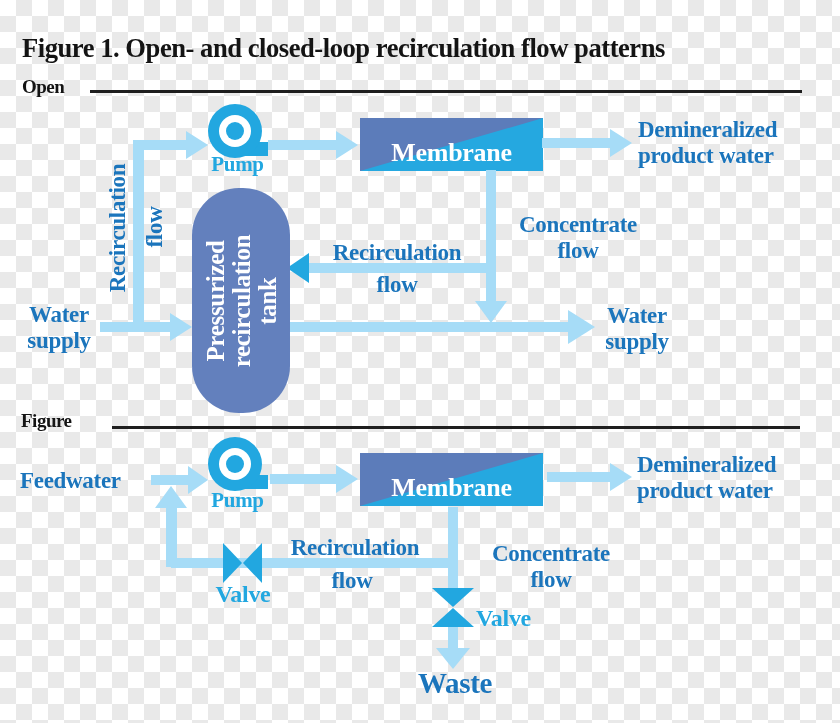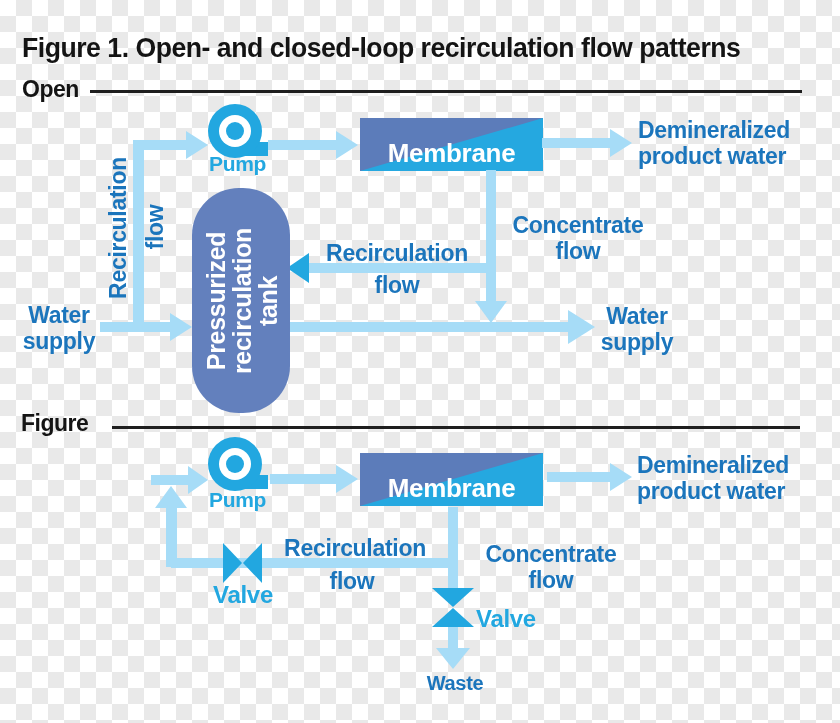--- a/index.html
+++ b/index.html
@@ -1,30 +1,30 @@
 <!DOCTYPE html>
 <html><head>
 <meta charset="utf-8">
 <style>
   html,body{margin:0;padding:0;}
   .canvas{
     position:relative;width:840px;height:723px;overflow:hidden;
-    font-family:Liberation Sans, sans-serif;
+    font-family:Liberation Serif, serif;
     background-color:#ffffff;
     background-image:
       linear-gradient(45deg,#e9e9e9 25%,transparent 25%,transparent 75%,#e9e9e9 75%),
       linear-gradient(45deg,#e9e9e9 25%,transparent 25%,transparent 75%,#e9e9e9 75%);
     background-size:32px 32px;
     background-position:0 0,16px 16px;
   }
   .abs{position:absolute;}
   
   .title{left:22px;top:32px;font-size:28px;font-weight:bold;color:#141414;
          letter-spacing:-0.5px;transform:scaleX(0.95);transform-origin:left center;white-space:nowrap;}
-  .sec-label{font-size:23px;font-weight:bold;color:#141414;letter-spacing:-0.5px;}
+  .sec-label{font-size:19px;font-weight:bold;color:#141414;letter-spacing:-0.5px;}
   .sec-line{height:3px;background:#1e1e1e;}
   .lbl{color:#1b75bc;font-weight:bold;font-size:23px;line-height:26px;letter-spacing:-0.3px;white-space:nowrap;}
   .lbl .ln{display:block;}
   .center{text-align:center;}
   .cyan-lbl{color:#22a7e0;font-weight:bold;font-size:21px;letter-spacing:-0.3px;white-space:nowrap;text-align:center;}
   
   .shaft{background:#a6dcf7;}
   .head{width:0;height:0;}
   .head-r{border-top:14px solid transparent;border-bottom:14px solid transparent;border-left:22px solid #a6dcf7;}
   .head-r-big{border-top:17px solid transparent;border-bottom:17px solid transparent;border-left:27px solid #a6dcf7;}
@@ -124,20 +124,21 @@
     <span class="ln" style="display:block;">tank</span>
   </div>
 
   <div class="abs shaft" style="left:290px;top:322px;width:278px;height:10px;"></div>
   <div class="abs head head-r-big" style="left:568px;top:310px;"></div>
   <div class="abs lbl center" style="left:592px;top:303px;width:90px;">
     <span class="ln">Water</span>
     <span class="ln">supply</span>
   </div>
 
+  <div class="abs lbl" style="left:20px;top:468px;">Feedwater</div>
   <div class="abs shaft" style="left:151px;top:475px;width:37px;height:10px;"></div>
   <div class="abs head head-r" style="left:188px;top:466px;border-left-width:20px;"></div>
 
   <div class="abs shaft" style="left:166px;top:507px;width:11px;height:60px;"></div>
   <div class="abs head head-u" style="left:155px;top:486px;"></div>
 
   <div class="abs pump-tail" style="left:234px;top:475px;width:34px;height:14px;"></div>
   <div class="abs pump-outer" style="left:208px;top:437px;">
     <div class="pump-ring"></div>
     <div class="pump-core"></div>
@@ -181,15 +182,15 @@
   <div class="tri" style="left:223px;top:543px;border-top:20px solid transparent;border-bottom:20px solid transparent;border-left:19px solid #22a7e0;"></div>
   <div class="tri" style="left:243px;top:543px;border-top:20px solid transparent;border-bottom:20px solid transparent;border-right:19px solid #22a7e0;"></div>
   <div class="abs cyan-lbl" style="left:198px;top:581px;width:90px;font-size:24px;">Valve</div>
 
   <div class="tri" style="left:432px;top:588px;border-left:21px solid transparent;border-right:21px solid transparent;border-top:19px solid #22a7e0;"></div>
   <div class="tri" style="left:432px;top:608px;border-left:21px solid transparent;border-right:21px solid transparent;border-bottom:19px solid #22a7e0;"></div>
   <div class="abs cyan-lbl" style="left:476px;top:605px;width:70px;font-size:24px;text-align:left;">Valve</div>
 
   <div class="abs shaft" style="left:448px;top:627px;width:10px;height:21px;"></div>
   <div class="abs head head-d" style="left:436px;top:648px;border-left-width:17px;border-right-width:17px;border-top-width:21px;"></div>
-  <div class="abs lbl center" style="left:405px;top:670px;width:100px;font-size:20px;">Waste</div>
+  <div class="abs lbl center" style="left:405px;top:670px;width:100px;font-size:29px;">Waste</div>
 
 </div>
 
 </body></html>

